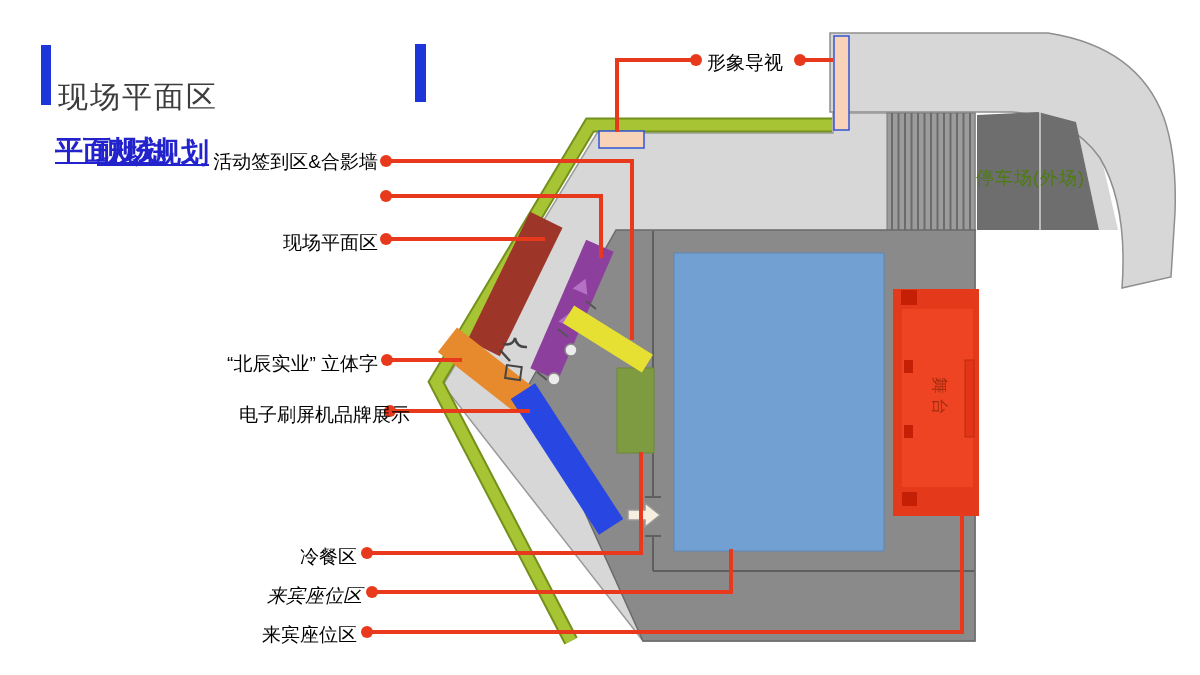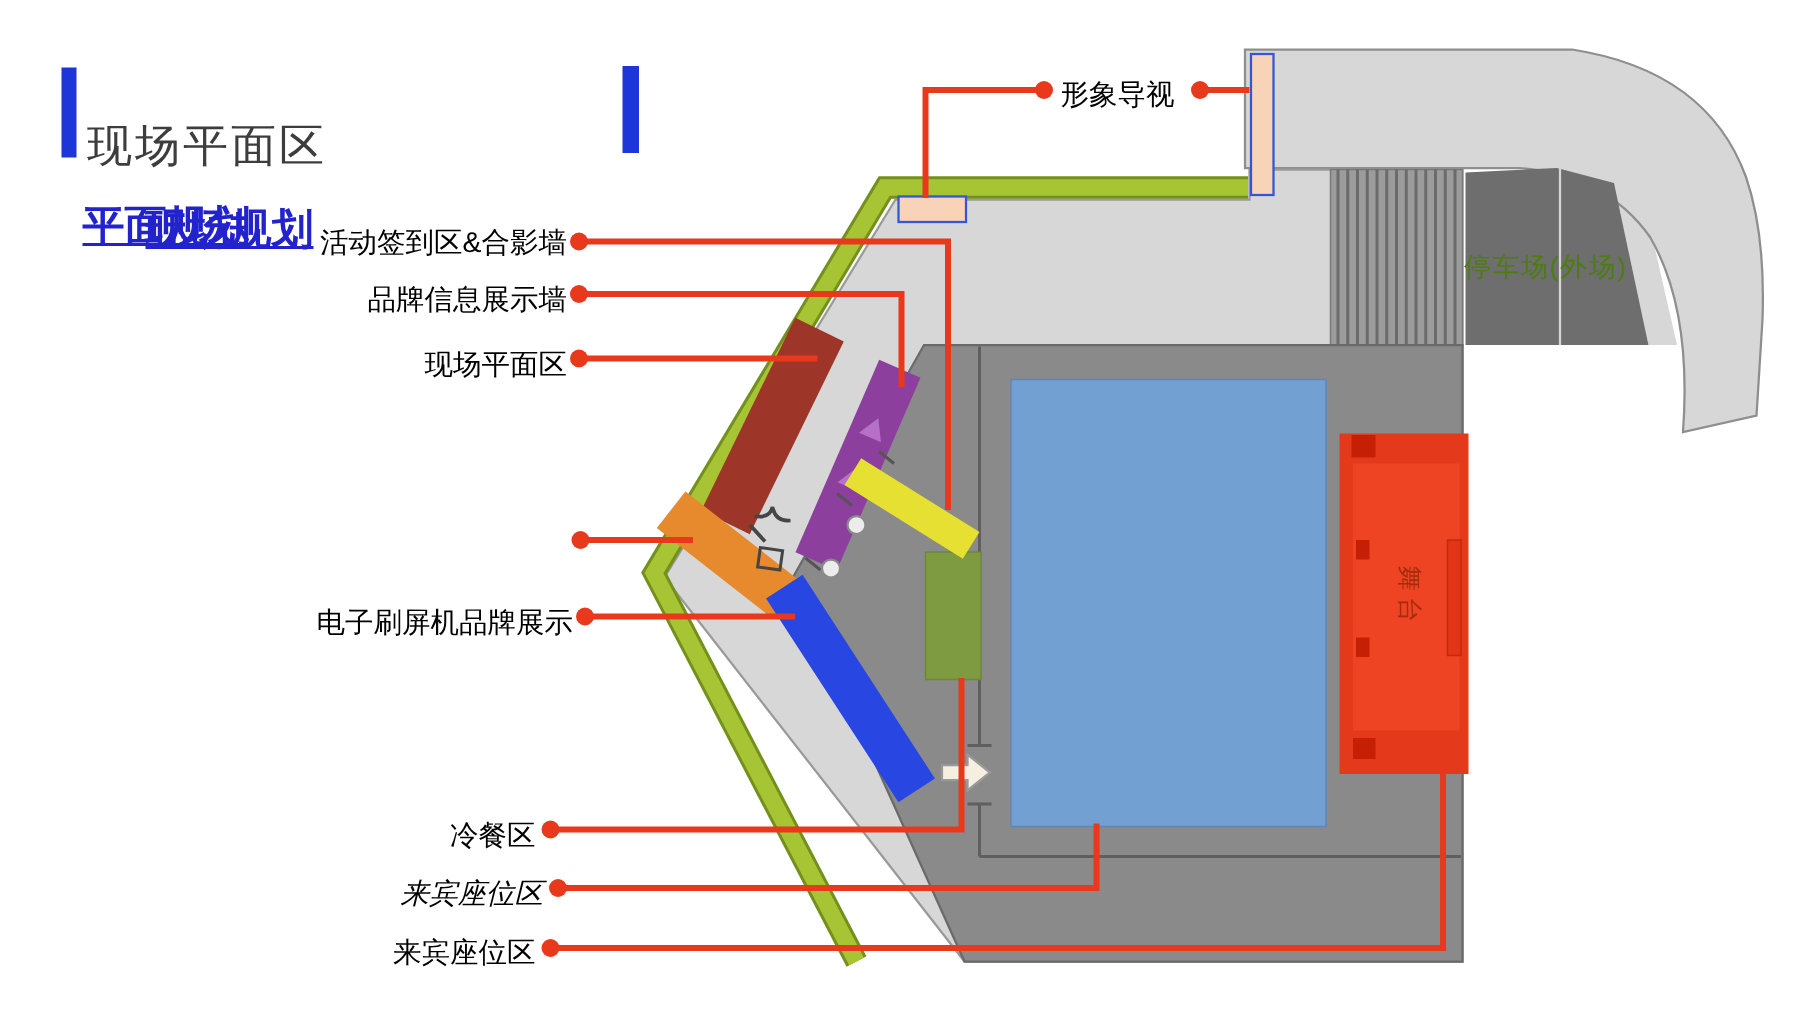--- a/index.html
+++ b/index.html
@@ -107,23 +107,23 @@
   </svg>
 
   <div class="vbar" style="left:41px;top:45px;width:10px;height:60px;"></div>
   <div class="abs title" style="left:58px;top:50px;">现场平面区</div>
   <div class="vbar" style="left:415px;top:44px;width:11px;height:58px;"></div>
 
   <div class="abs overlap" style="left:55px;top:132px;">平面规划</div>
   <div class="abs overlap" style="left:97px;top:134px;">现场规划</div>
 
   <div class="abs callout r" style="right:822px;top:149px;">活动签到区&amp;合影墙</div>
-  <div class="abs callout r" style="right:822px;top:187px;">品牌信息展示墙</div>
   <div class="abs callout r" style="right:822px;top:230px;">现场平面区</div>
-  <div class="abs callout r" style="right:818px;top:402px;font-family:Liberation Serif, serif;">电子刷屏机品牌展示</div>
+  <div class="abs callout r" style="right:822px;top:351px;">“北辰实业” 立体字</div>
+  <div class="abs callout r" style="right:790px;top:402px;font-family:Liberation Serif, serif;">电子刷屏机品牌展示</div>
   <div class="abs callout r" style="right:843px;top:544px;text-align:center;">冷餐区</div>
   <div class="abs callout r" style="right:838px;top:583px;font-style:italic;">来宾座位区</div>
   <div class="abs callout r" style="right:843px;top:622px;">来宾座位区</div>
 
   <div class="abs callout" style="left:707px;top:50px;">形象导视</div>
 
   <div class="abs parking-label" style="left:976px;top:166px;">停车场(外场)</div>
   <div class="abs stage-label" style="left:911px;top:388px;width:60px;height:20px;">舞台</div>
 
 </div>

